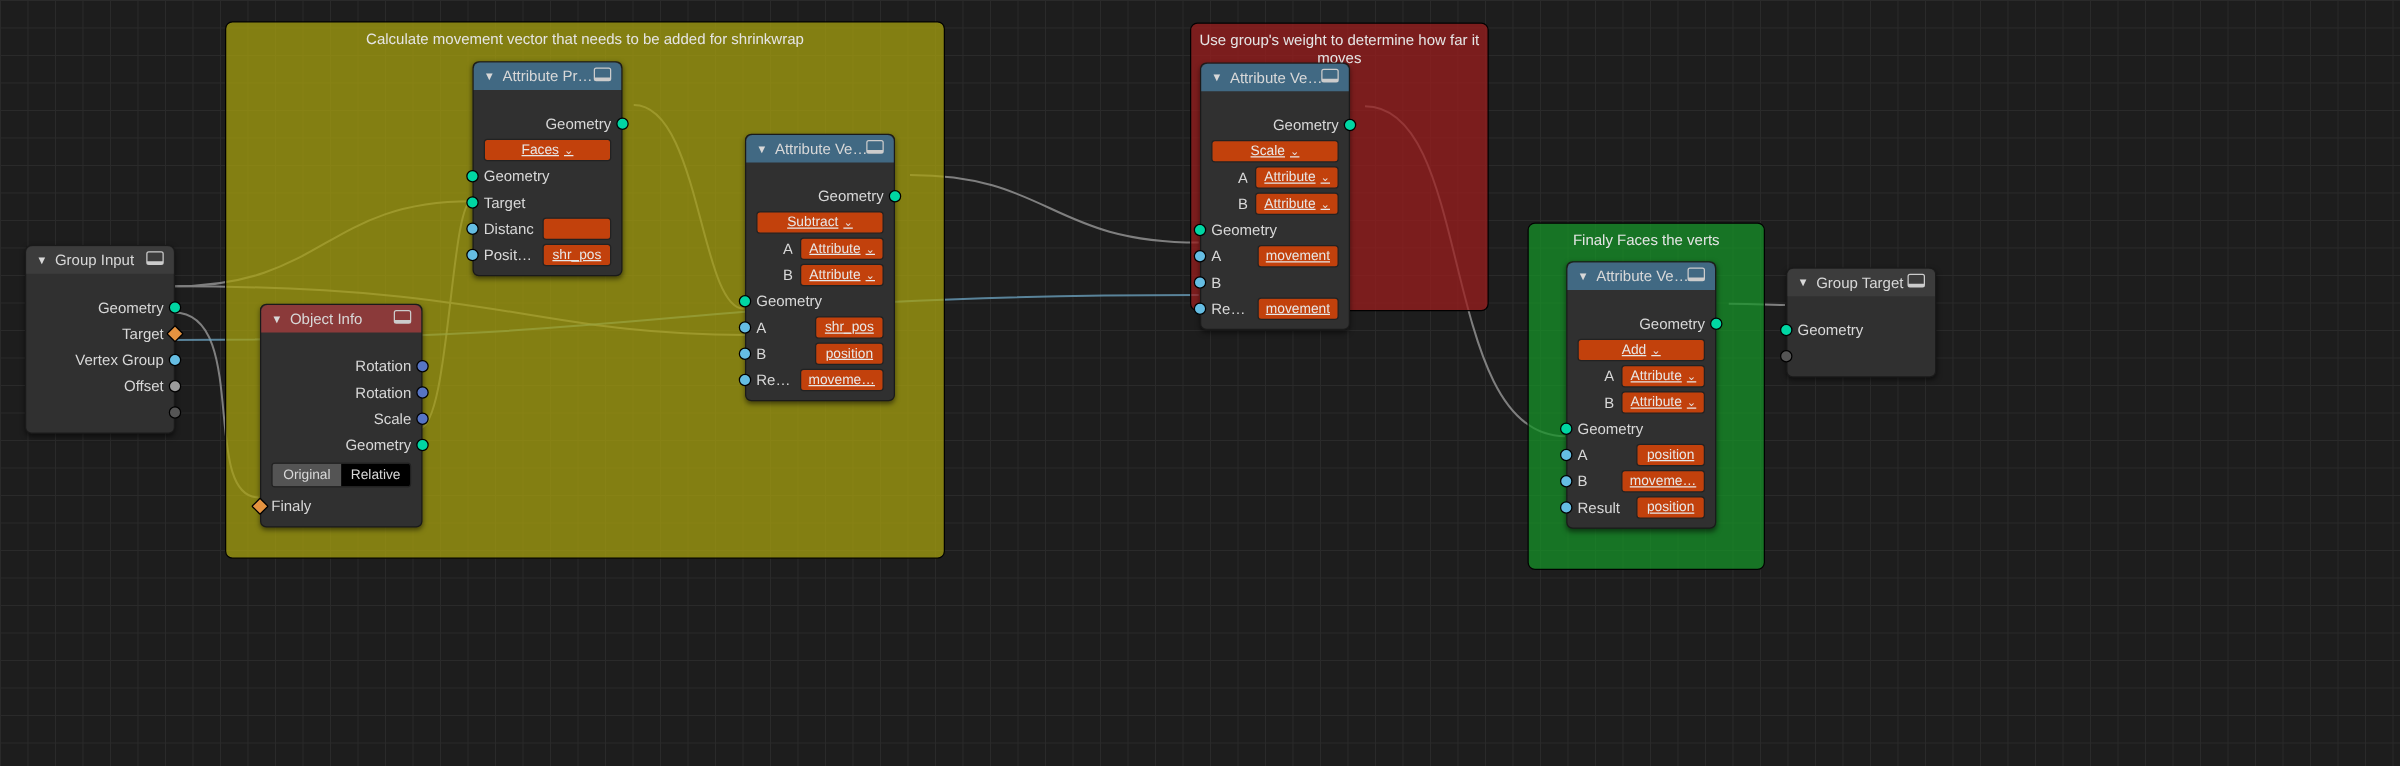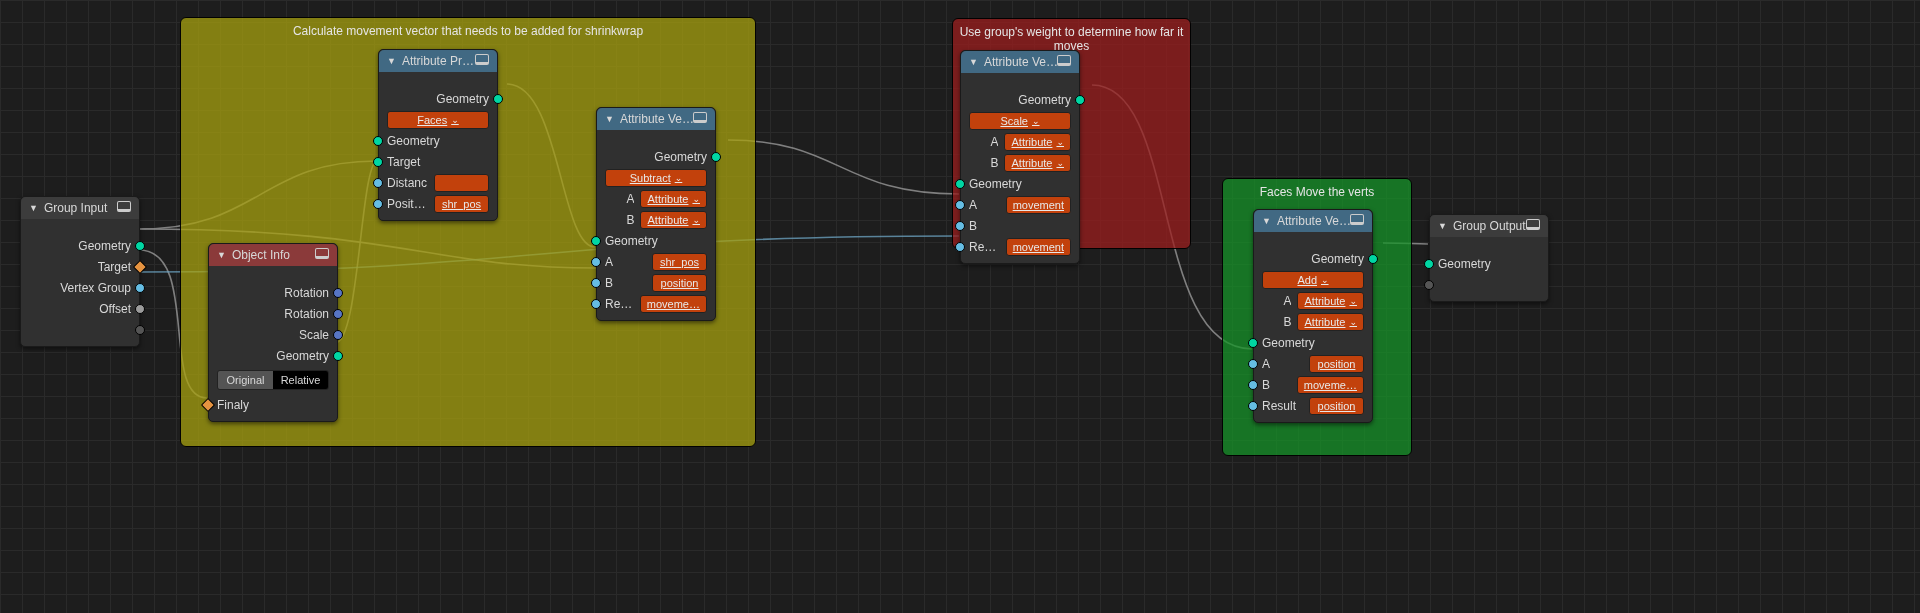--- a/index.html
+++ b/index.html
@@ -124,21 +124,21 @@
   </g>
 </svg>
 
 <div class="frame frame-yellow" style="left:180px;top:17px;width:576px;height:430px;">
   <div class="frame-label">Calculate movement vector that needs to be added for shrinkwrap</div>
 </div>
 <div class="frame frame-red" style="left:952px;top:18px;width:239px;height:231px;">
   <div class="frame-label">Use group's weight to determine how far it moves</div>
 </div>
 <div class="frame frame-green" style="left:1222px;top:178px;width:190px;height:278px;">
-  <div class="frame-label">Faces Move the verts</div>
+  <div class="frame-label">Finaly Faces the verts</div>
 </div>
 
 <div class="node" style="left:20px;top:196px;width:120px;">
   <div class="node-header hdr-grey">
     <span class="disclose">▼</span>
     <span>Group Input</span>
     <span class="screen-icon"></span>
   </div>
   <div class="node-body">
     <div class="row r-right">
@@ -389,21 +389,21 @@
         <span class="socket sock-l c-str"></span>
         <span class="label">Result</span>
         <div class="field">position</div>
       </div>
   </div>
 </div>
 
 <div class="node" style="left:1429px;top:214px;width:120px;">
   <div class="node-header hdr-grey">
     <span class="disclose">▼</span>
-    <span>Group Output</span>
+    <span>Group Target</span>
     <span class="screen-icon"></span>
   </div>
   <div class="node-body">
     <div class="row r-left">
         <span class="socket sock-l c-geom"></span>
         <span class="label">Geometry</span>
       </div>
     <div class="row r-left">
         <span class="socket sock-l c-blank"></span>
       </div>

